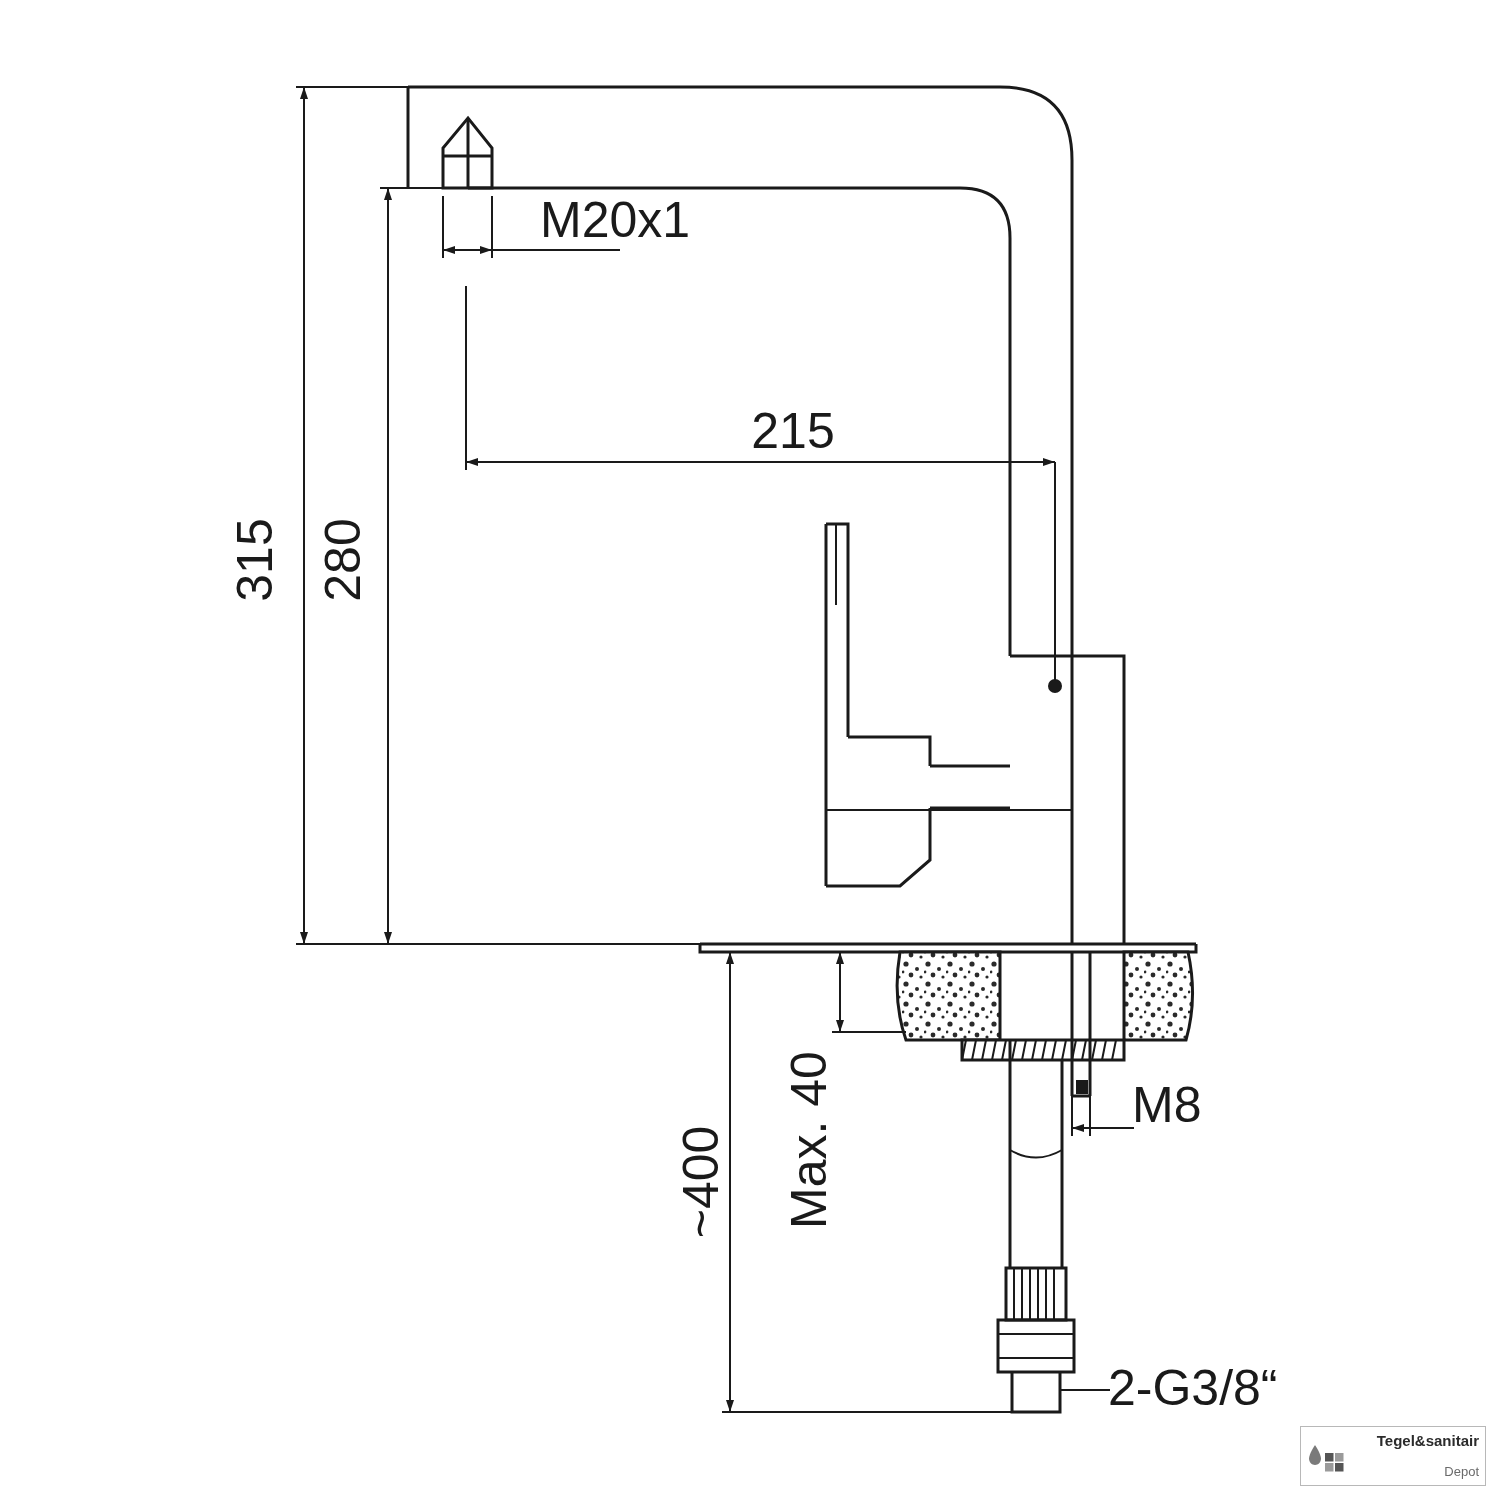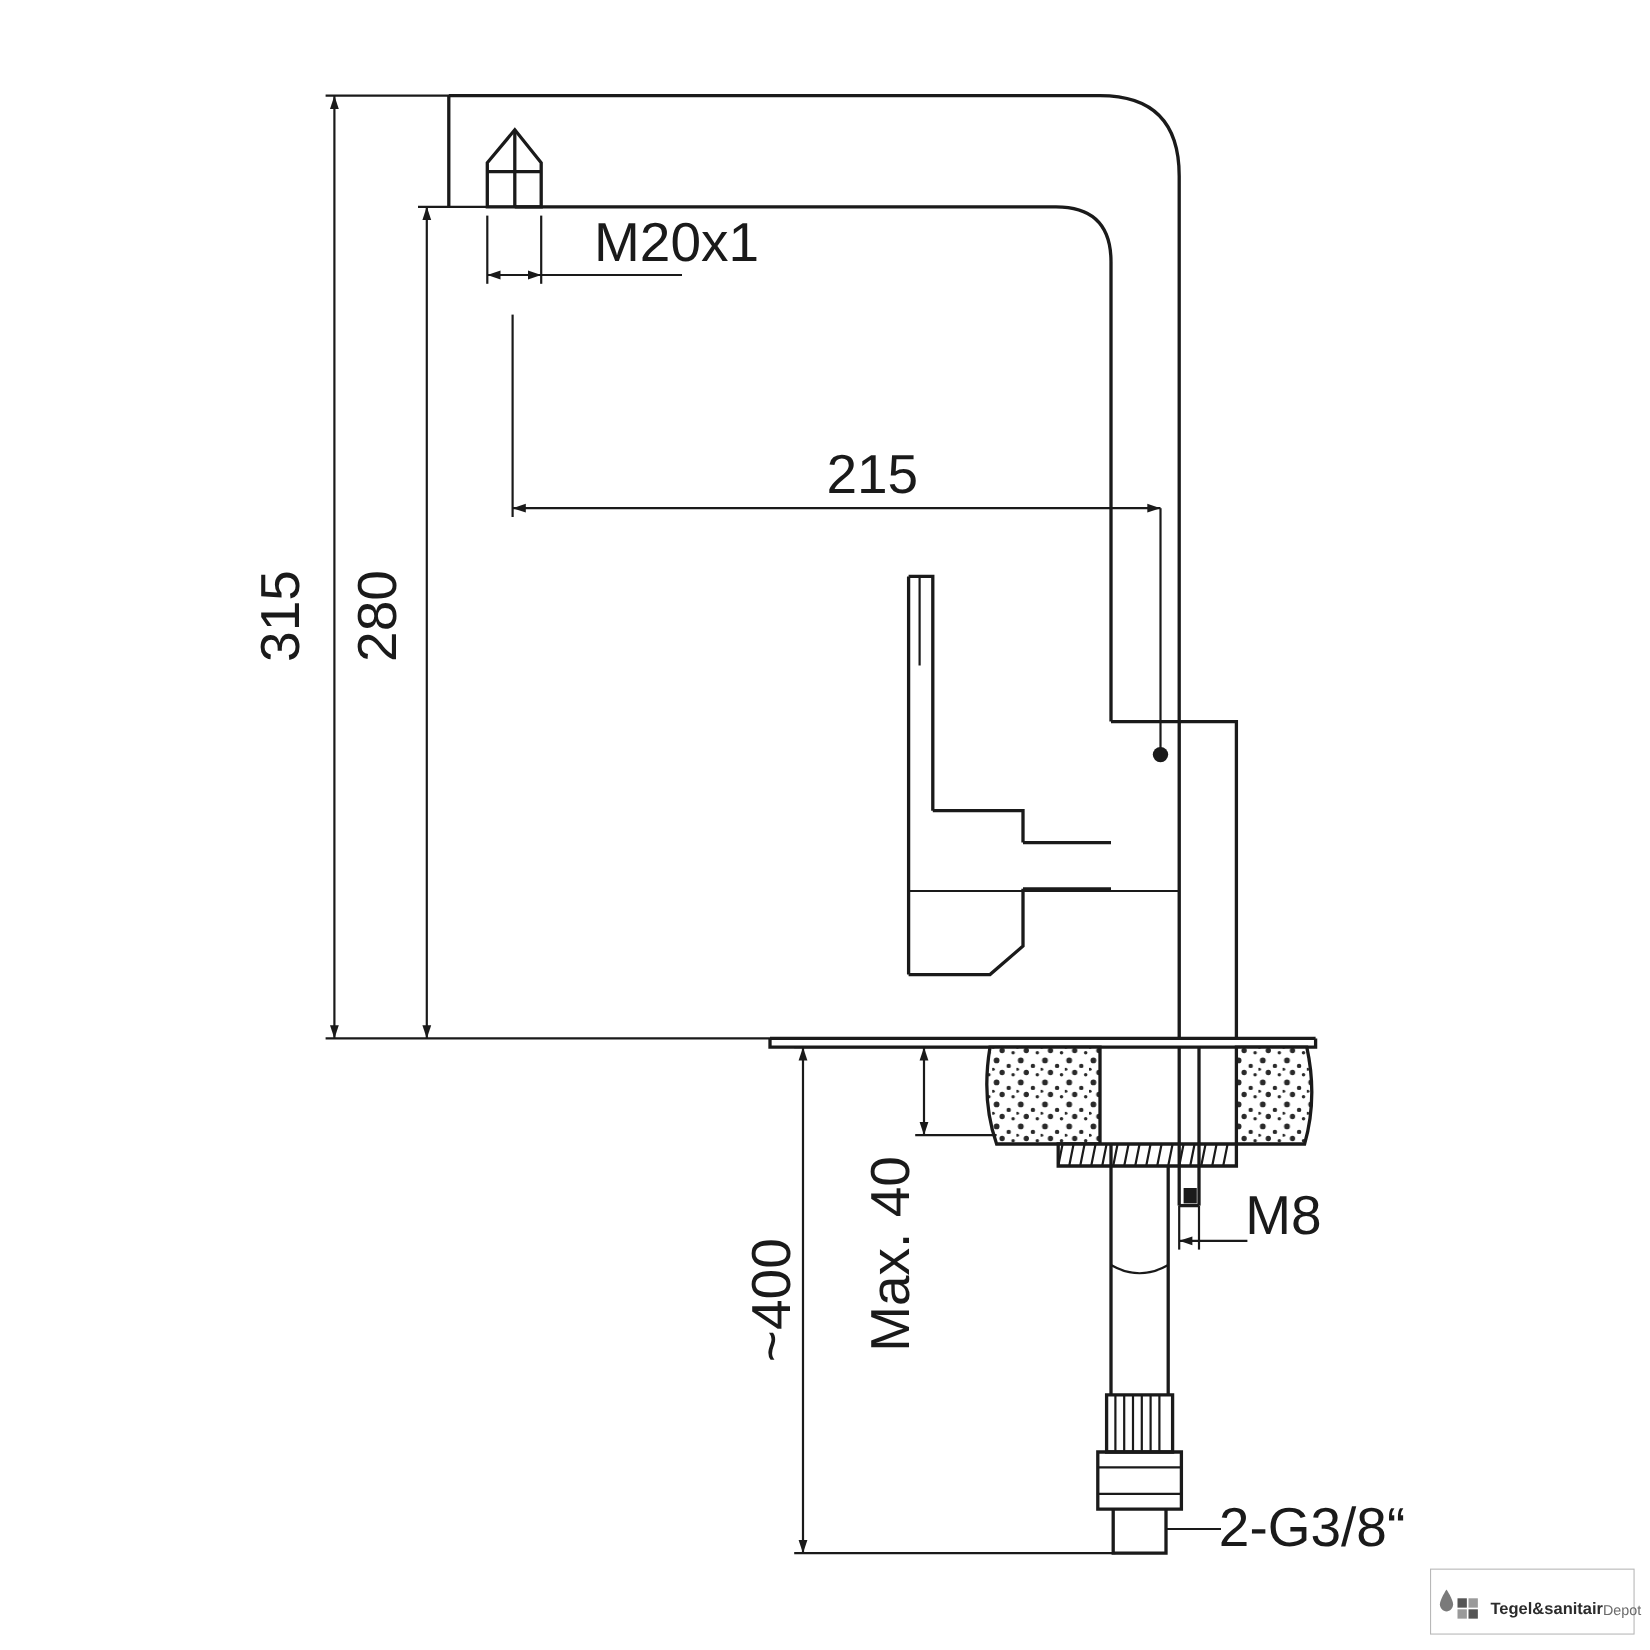--- a/index.html
+++ b/index.html
@@ -51,21 +51,21 @@
   .brand-mark {
     width: 54px;
     height: 100%;
     position: relative;
     flex: 0 0 54px;
   }
   .brand-text {
     flex: 1 1 auto;
     padding-right: 6px;
     display: flex;
-    flex-direction: row;
+    flex-direction: column;
     align-items: flex-end;
     justify-content: center;
     line-height: 1.05;
   }
   .brand-title {
     font-size: 15px;
     font-weight: bold;
     color: #2b2b2b;
     letter-spacing: 0px;
   }

